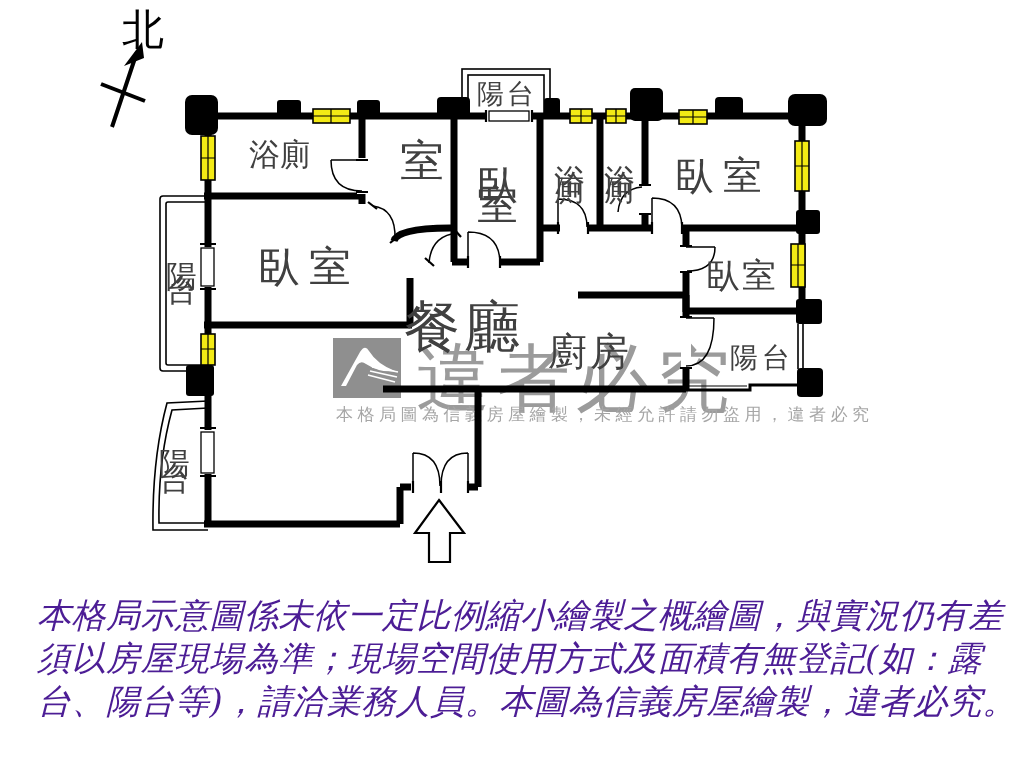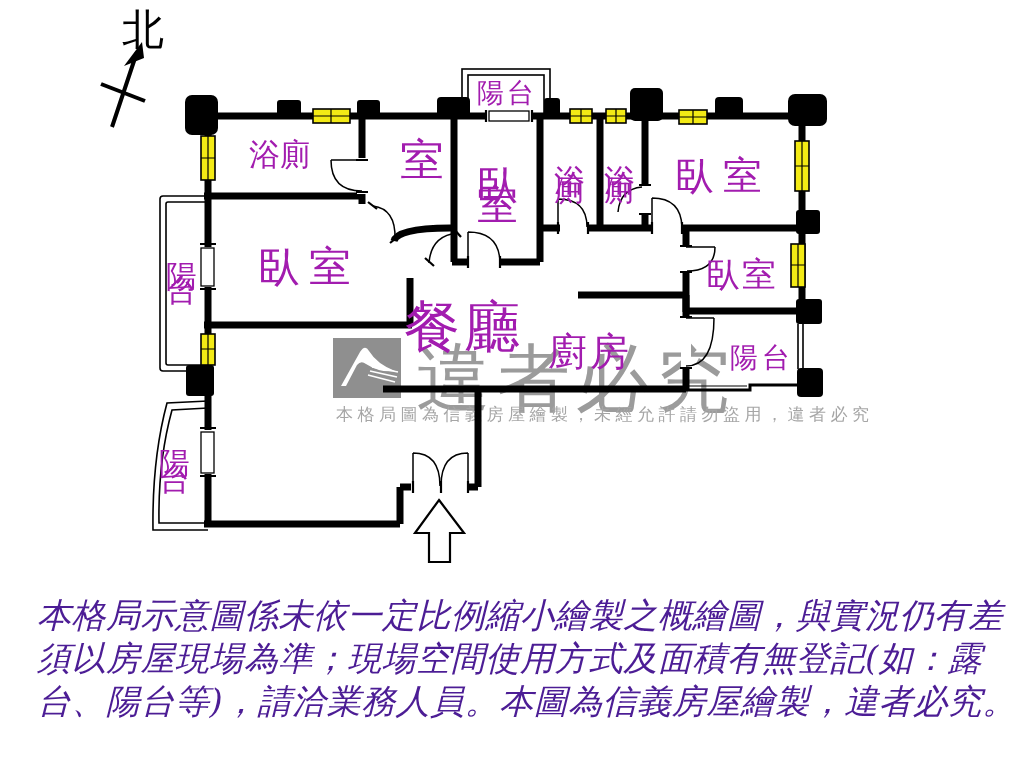--- a/index.html
+++ b/index.html
@@ -7,21 +7,21 @@
           font-family:"DejaVu Serif","Liberation Serif",serif;}
   
   .wm-brand{position:absolute;left:416px;top:330px;font-size:74px;letter-spacing:6px;
             color:#9b9b9b;font-weight:500;z-index:1;white-space:nowrap;}
   .wm-notice{position:absolute;left:336px;top:403px;font-size:17px;letter-spacing:4.5px;
              color:#a6a6a6;z-index:1;white-space:nowrap;}
   .wm-logo{position:absolute;left:0;top:0;z-index:1;}
   
   svg.plan{position:absolute;left:0;top:0;z-index:2;}
   
-  .rlabel{position:absolute;z-index:3;color:#a21caf;white-space:nowrap;line-height:1;font-family:Liberation Serif, serif;}
+  .rlabel{position:absolute;z-index:3;color:#404040;white-space:nowrap;line-height:1;}
   .vert{writing-mode:vertical-rl;text-orientation:upright;}
   
   .disclaimer{position:absolute;left:37px;top:594px;width:990px;z-index:3;
               color:#4c1d95;font-size:34px;line-height:43px;letter-spacing:0.5px;font-style:italic;}
   .north-label{position:absolute;left:122px;top:2px;font-size:42px;z-index:3;color:#000;}
 </style>
 </head>
 <body>
 
 <div class="canvas">

